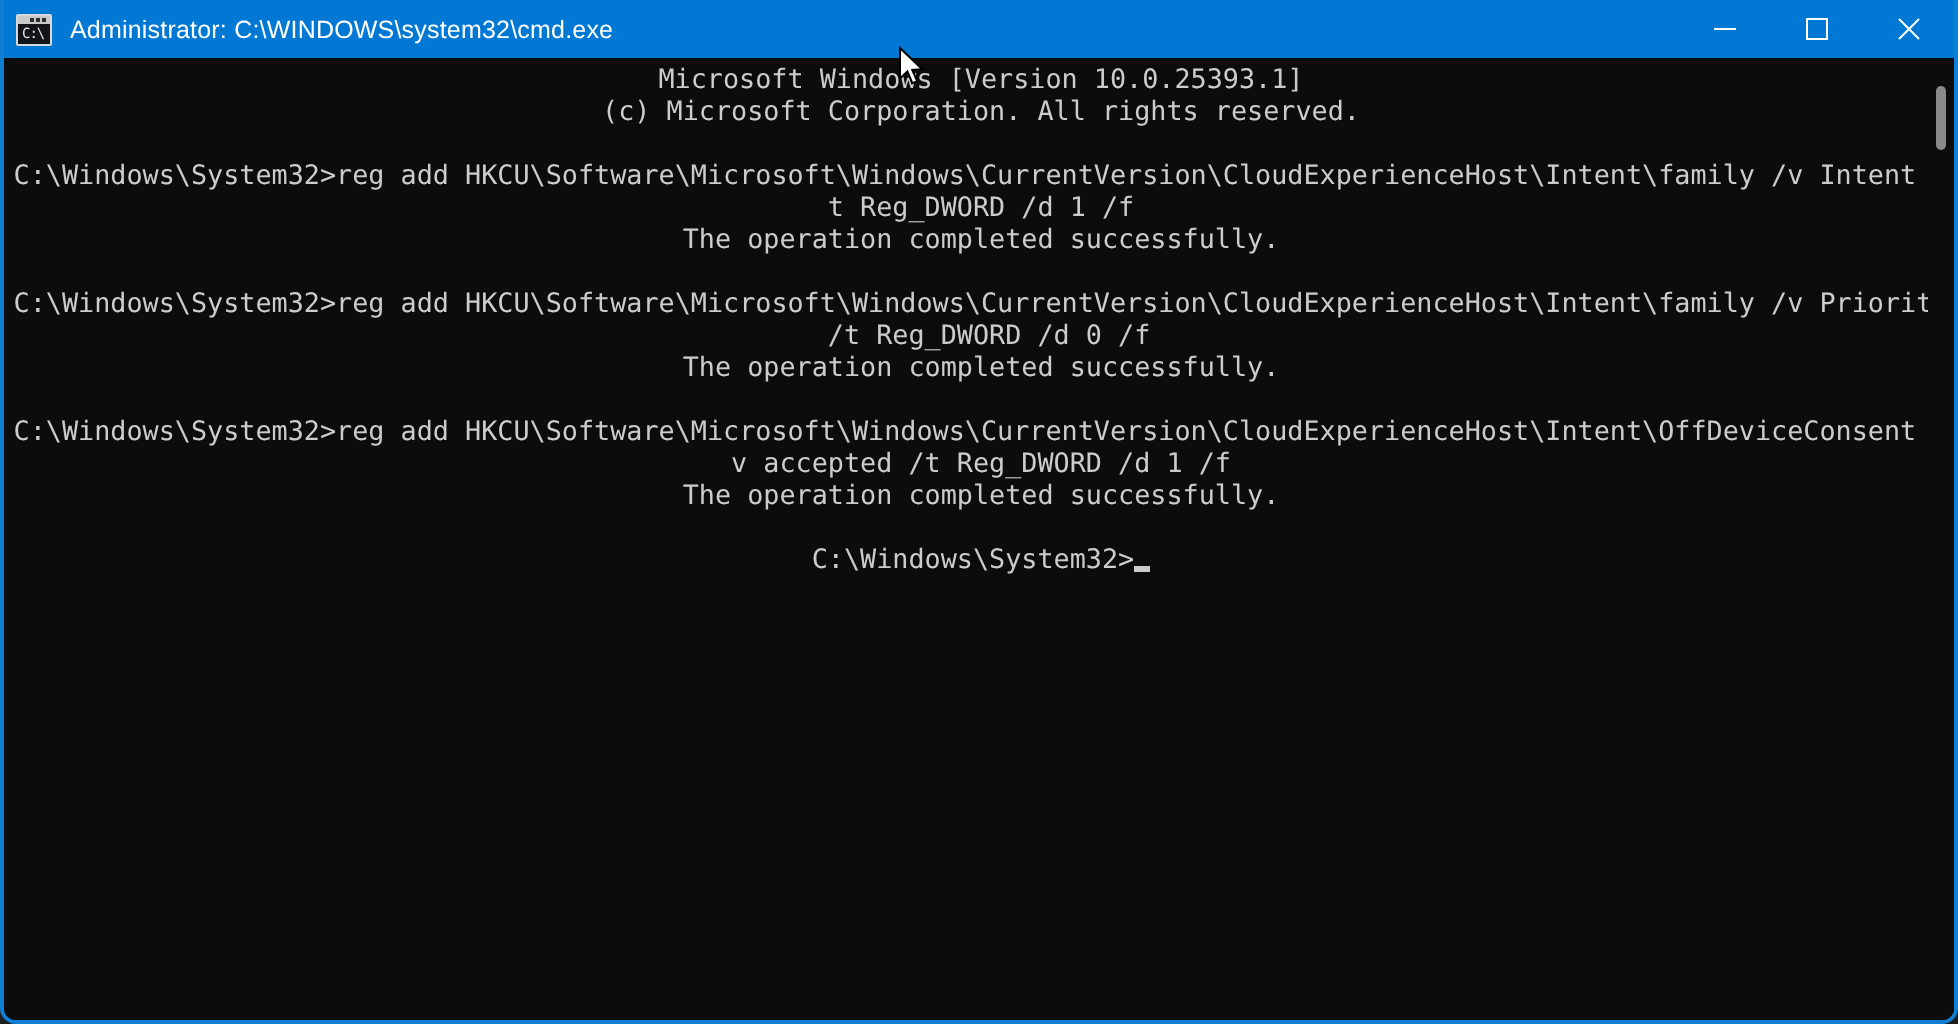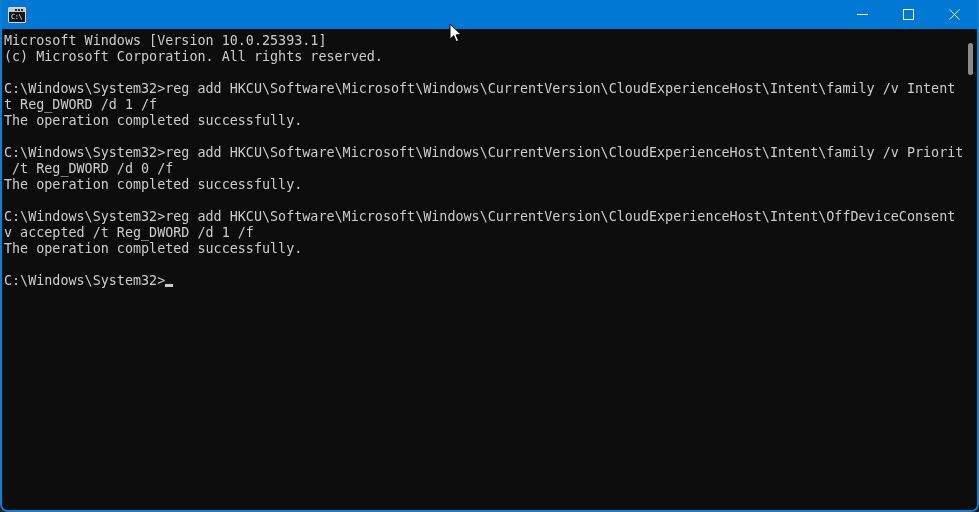--- a/index.html
+++ b/index.html
@@ -122,20 +122,21 @@
     font-family: "DejaVu Sans Mono", monospace;
     font-size: 13.4px;
     line-height: 16px;
     color: #cccccc;
     white-space: pre;
     letter-spacing: 0px;
   }
   .cline {
     height: 16px;
     white-space: pre;
+    text-align: center;
   }
   .cursor {
     display: inline-block;
     width: 8px;
     height: 13px;
     vertical-align: -2px;
     position: relative;
   }
   .cursor::after {
     content: "";
@@ -184,20 +185,21 @@
   <div id="titlebar" style="background: rgb(0, 120, 212);">
     <div id="titlebar-left">
       <span class="app-icon">
         <span class="bar">
           <i></i>
           <i></i>
           <i></i>
         </span>
         <span class="prompt">C:\</span>
       </span>
+      <span id="title-text">Administrator: C:\WINDOWS\system32\cmd.exe</span>
     </div>
 
     <div id="window-controls">
       <div class="wc-btn" title="Minimize">
         <svg width="11" height="11" viewBox="0 0 11 11" aria-hidden="true">
           <rect x="0" y="5" width="11" height="1" fill="#ffffff"></rect>
         </svg>
       </div>
       <div class="wc-btn" title="Maximize">
         <svg width="11" height="11" viewBox="0 0 11 11" aria-hidden="true">

